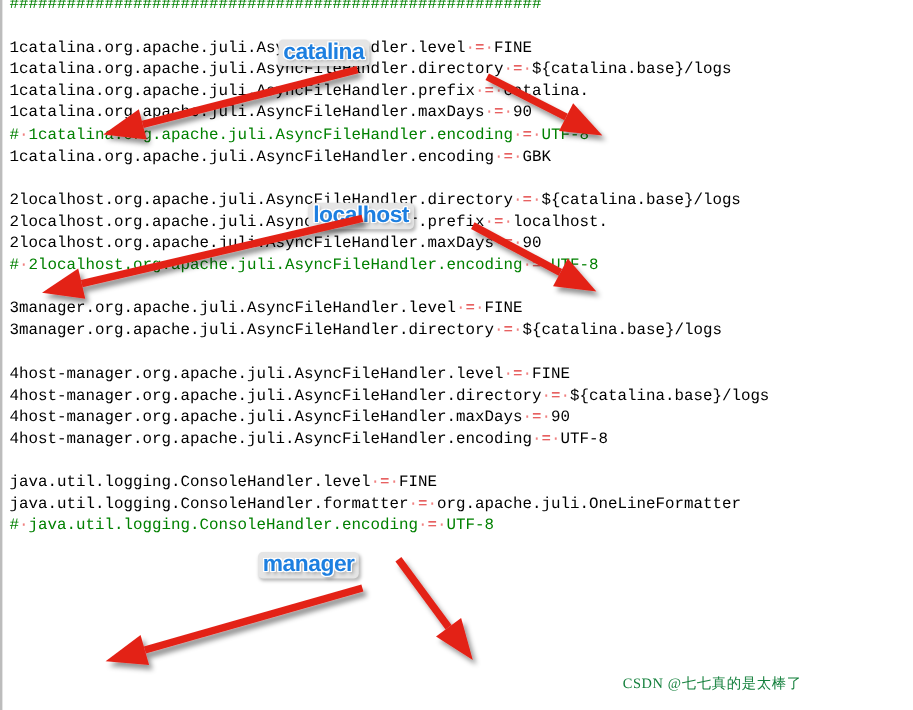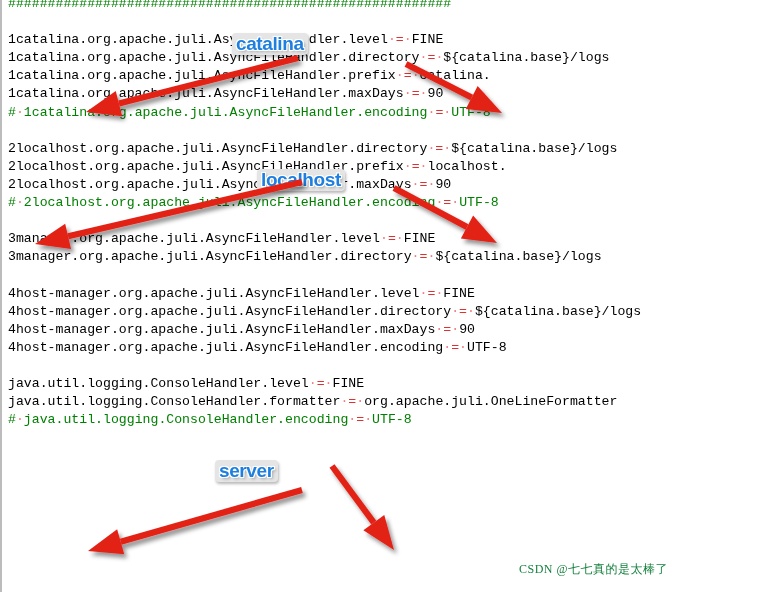--- a/index.html
+++ b/index.html
@@ -81,20 +81,21 @@
 <div id="editor">
 
   <div class="code-area">
       <div class="line"><span class="tok-hash">########################################################</span></div>
       <div class="line blank">&nbsp;</div>
       <div class="line">1catalina.org.apache.juli.AsyncFileHandler.level<span class="tok-dot">·</span><span class="tok-eq">=</span><span class="tok-dot">·</span>FINE</div>
       <div class="line">1catalina.org.apache.juli.AsyncFileHandler.directory<span class="tok-dot">·</span><span class="tok-eq">=</span><span class="tok-dot">·</span>${catalina.base}/logs</div>
       <div class="line">1catalina.org.apache.juli.AsyncFileHandler.prefix<span class="tok-dot">·</span><span class="tok-eq">=</span><span class="tok-dot">·</span>catalina.</div>
       <div class="line">1catalina.org.apache.juli.AsyncFileHandler.maxDays<span class="tok-dot">·</span><span class="tok-eq">=</span><span class="tok-dot">·</span>90</div>
       <div class="line"><span class="tok-comment">#</span><span class="tok-dot">·</span><span class="tok-comment">1catalina.org.apache.juli.AsyncFileHandler.encoding</span><span class="tok-dot">·</span><span class="tok-eq">=</span><span class="tok-dot">·</span><span class="tok-comment">UTF-8</span></div>
+      <div class="line">1catalina.org.apache.juli.AsyncFileHandler.encoding<span class="tok-dot">·</span><span class="tok-eq">=</span><span class="tok-dot">·</span>GBK</div>
       <div class="line blank">&nbsp;</div>
       <div class="line">2localhost.org.apache.juli.AsyncFileHandler.directory<span class="tok-dot">·</span><span class="tok-eq">=</span><span class="tok-dot">·</span>${catalina.base}/logs</div>
       <div class="line">2localhost.org.apache.juli.AsyncFileHandler.prefix<span class="tok-dot">·</span><span class="tok-eq">=</span><span class="tok-dot">·</span>localhost.</div>
       <div class="line">2localhost.org.apache.juli.AsyncFileHandler.maxDays<span class="tok-dot">·</span><span class="tok-eq">=</span><span class="tok-dot">·</span>90</div>
       <div class="line"><span class="tok-comment">#</span><span class="tok-dot">·</span><span class="tok-comment">2localhost.org.apache.juli.AsyncFileHandler.encoding</span><span class="tok-dot">·</span><span class="tok-eq">=</span><span class="tok-dot">·</span><span class="tok-comment">UTF-8</span></div>
       <div class="line blank">&nbsp;</div>
       <div class="line">3manager.org.apache.juli.AsyncFileHandler.level<span class="tok-dot">·</span><span class="tok-eq">=</span><span class="tok-dot">·</span>FINE</div>
       <div class="line">3manager.org.apache.juli.AsyncFileHandler.directory<span class="tok-dot">·</span><span class="tok-eq">=</span><span class="tok-dot">·</span>${catalina.base}/logs</div>
       <div class="line blank">&nbsp;</div>
       <div class="line">4host-manager.org.apache.juli.AsyncFileHandler.level<span class="tok-dot">·</span><span class="tok-eq">=</span><span class="tok-dot">·</span>FINE</div>
@@ -104,21 +105,21 @@
       <div class="line blank">&nbsp;</div>
       <div class="line">java.util.logging.ConsoleHandler.level<span class="tok-dot">·</span><span class="tok-eq">=</span><span class="tok-dot">·</span>FINE</div>
       <div class="line">java.util.logging.ConsoleHandler.formatter<span class="tok-dot">·</span><span class="tok-eq">=</span><span class="tok-dot">·</span>org.apache.juli.OneLineFormatter</div>
       <div class="line"><span class="tok-comment">#</span><span class="tok-dot">·</span><span class="tok-comment">java.util.logging.ConsoleHandler.encoding</span><span class="tok-dot">·</span><span class="tok-eq">=</span><span class="tok-dot">·</span><span class="tok-comment">UTF-8</span></div>
       <div class="line blank">&nbsp;</div>
     </div>
 
   <div>
       <div class="label" style="left: 230px; top: 33px;">catalina</div>
       <div class="label" style="left: 255px; top: 169px;">localhost</div>
-      <div class="label" style="left: 213px; top: 460px;">server</div>
+      <div class="label" style="left: 213px; top: 460px;">manager</div>
     </div>
   <div>
       <svg class="arrow" width="761" height="592" style="left: 0px; top: 0px;">
         <defs>
           <filter id="ashadow" x="-40%" y="-40%" width="200%" height="200%">
             <feDropShadow dx="3" dy="4" stdDeviation="2.2" flood-color="#000000" flood-opacity="0.42"></feDropShadow>
           </filter>
         </defs>
         <g filter="url(#ashadow)">
           <polygon points="295.2348103157904,54.995921980510616 116.1827627876095,100.60351899240575 117.71314215602862,106.61167503138452 296.7651896842096,61.004078019489384" fill="#e32119"></polygon>

